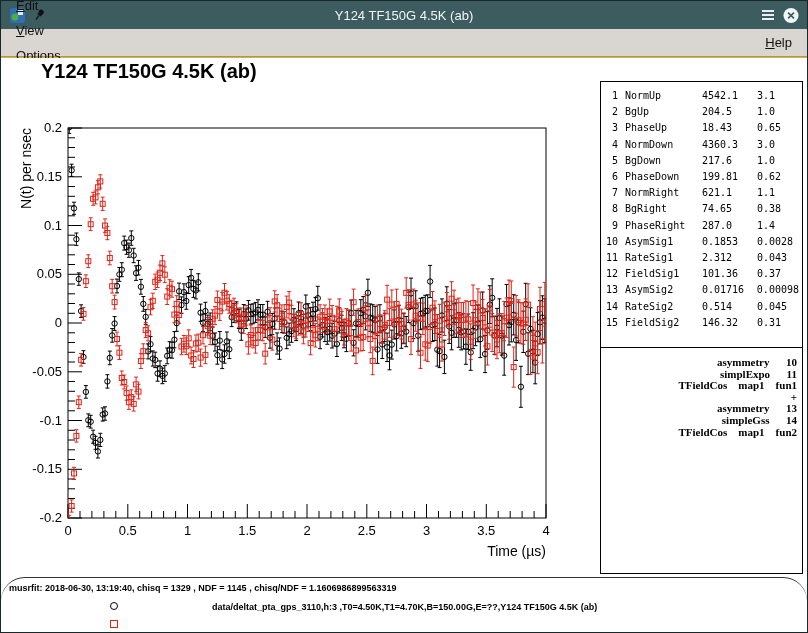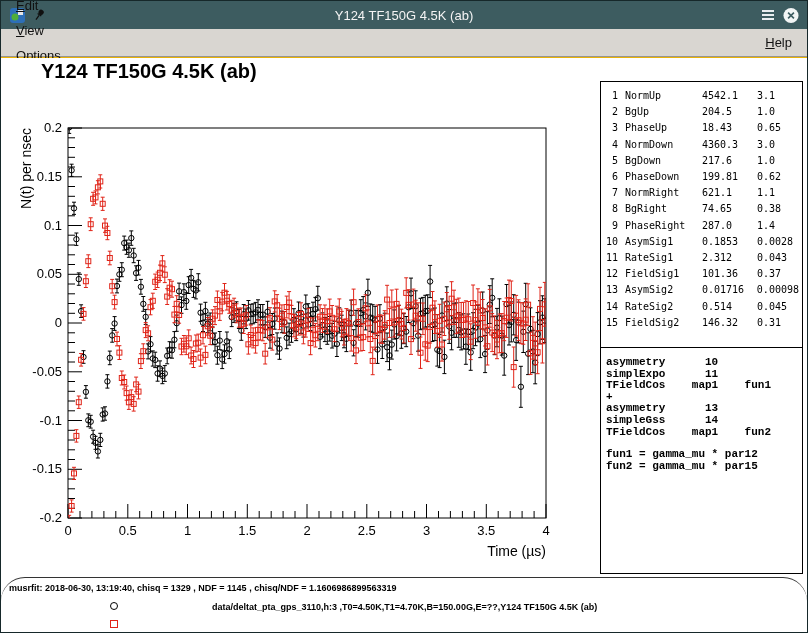--- a/index.html
+++ b/index.html
@@ -32,21 +32,21 @@
   
   .pbox { position:absolute; left:599px; width:203px; background:#fff; border:1px solid #000;
           font-family:"DejaVu Sans Mono",monospace; color:#000; }
   .pbox1 { top:23px; height:267px; padding:6px 3px; font-size:10px; }
   .prow { display:flex; line-height:16.2px; white-space:pre; }
   .p-idx { width:14px; text-align:right; margin-right:7px; }
   .p-name { width:77px; }
   .p-val { width:55px; }
   .p-err { flex:1; }
   .pbox2 { top:290px; height:226px; border-top:none; padding:9px 5px; font-size:11px; font-weight:bold; }
-  .pbox2 pre { font-family:Liberation Mono, monospace; line-height:11.6px; }
+  .pbox2 pre { font-family:Liberation Serif, serif; line-height:11.6px;text-align:right; }
   .func-pre { margin-top:11px; }
 
   
   .bottombar { position:absolute; left:0; top:519px; width:806px; height:55px;
                border-top:1px solid #333; background:#fff; font-size:9px; font-weight:bold; color:#000;border-radius:24px; }
   .statusline { position:absolute; left:8px; top:5px; }
   .legend-row { position:absolute; left:6px; width:100%; height:16px; }
   .legend-row.r1 { top:21px; }
   .legend-row.r2 { top:39px; }
   .legend-marker { position:absolute; left:103px; top:3px; width:8px; height:8px;
@@ -1841,22 +1841,20 @@
     </div>
 
     <div class="pbox pbox2">
       <pre class="theory-pre">asymmetry      10
 simplExpo      11
 TFieldCos    map1    fun1
 +
 asymmetry      13
 simpleGss      14
 TFieldCos    map1    fun2</pre>
-      <pre class="func-pre">fun1 = gamma_mu * par12
-fun2 = gamma_mu * par15</pre>
     </div>
 
     <div class="bottombar">
       <div class="statusline">musrfit: 2018-06-30, 13:19:40, chisq = 1329 , NDF = 1145 , chisq/NDF = 1.1606986899563319</div>
       <div class="legend-row r1">
         <span class="legend-marker marker-circle" style="border-color: rgb(0, 0, 0);"></span>
         <span class="legend-label">data/deltat_pta_gps_3110,h:3 ,T0=4.50K,T1=4.70K,B=150.00G,E=??,Y124 TF150G 4.5K (ab)</span>
       </div>
       <div class="legend-row r2">
         <span class="legend-marker marker-square" style="border-color: rgb(224, 36, 24);"></span>

